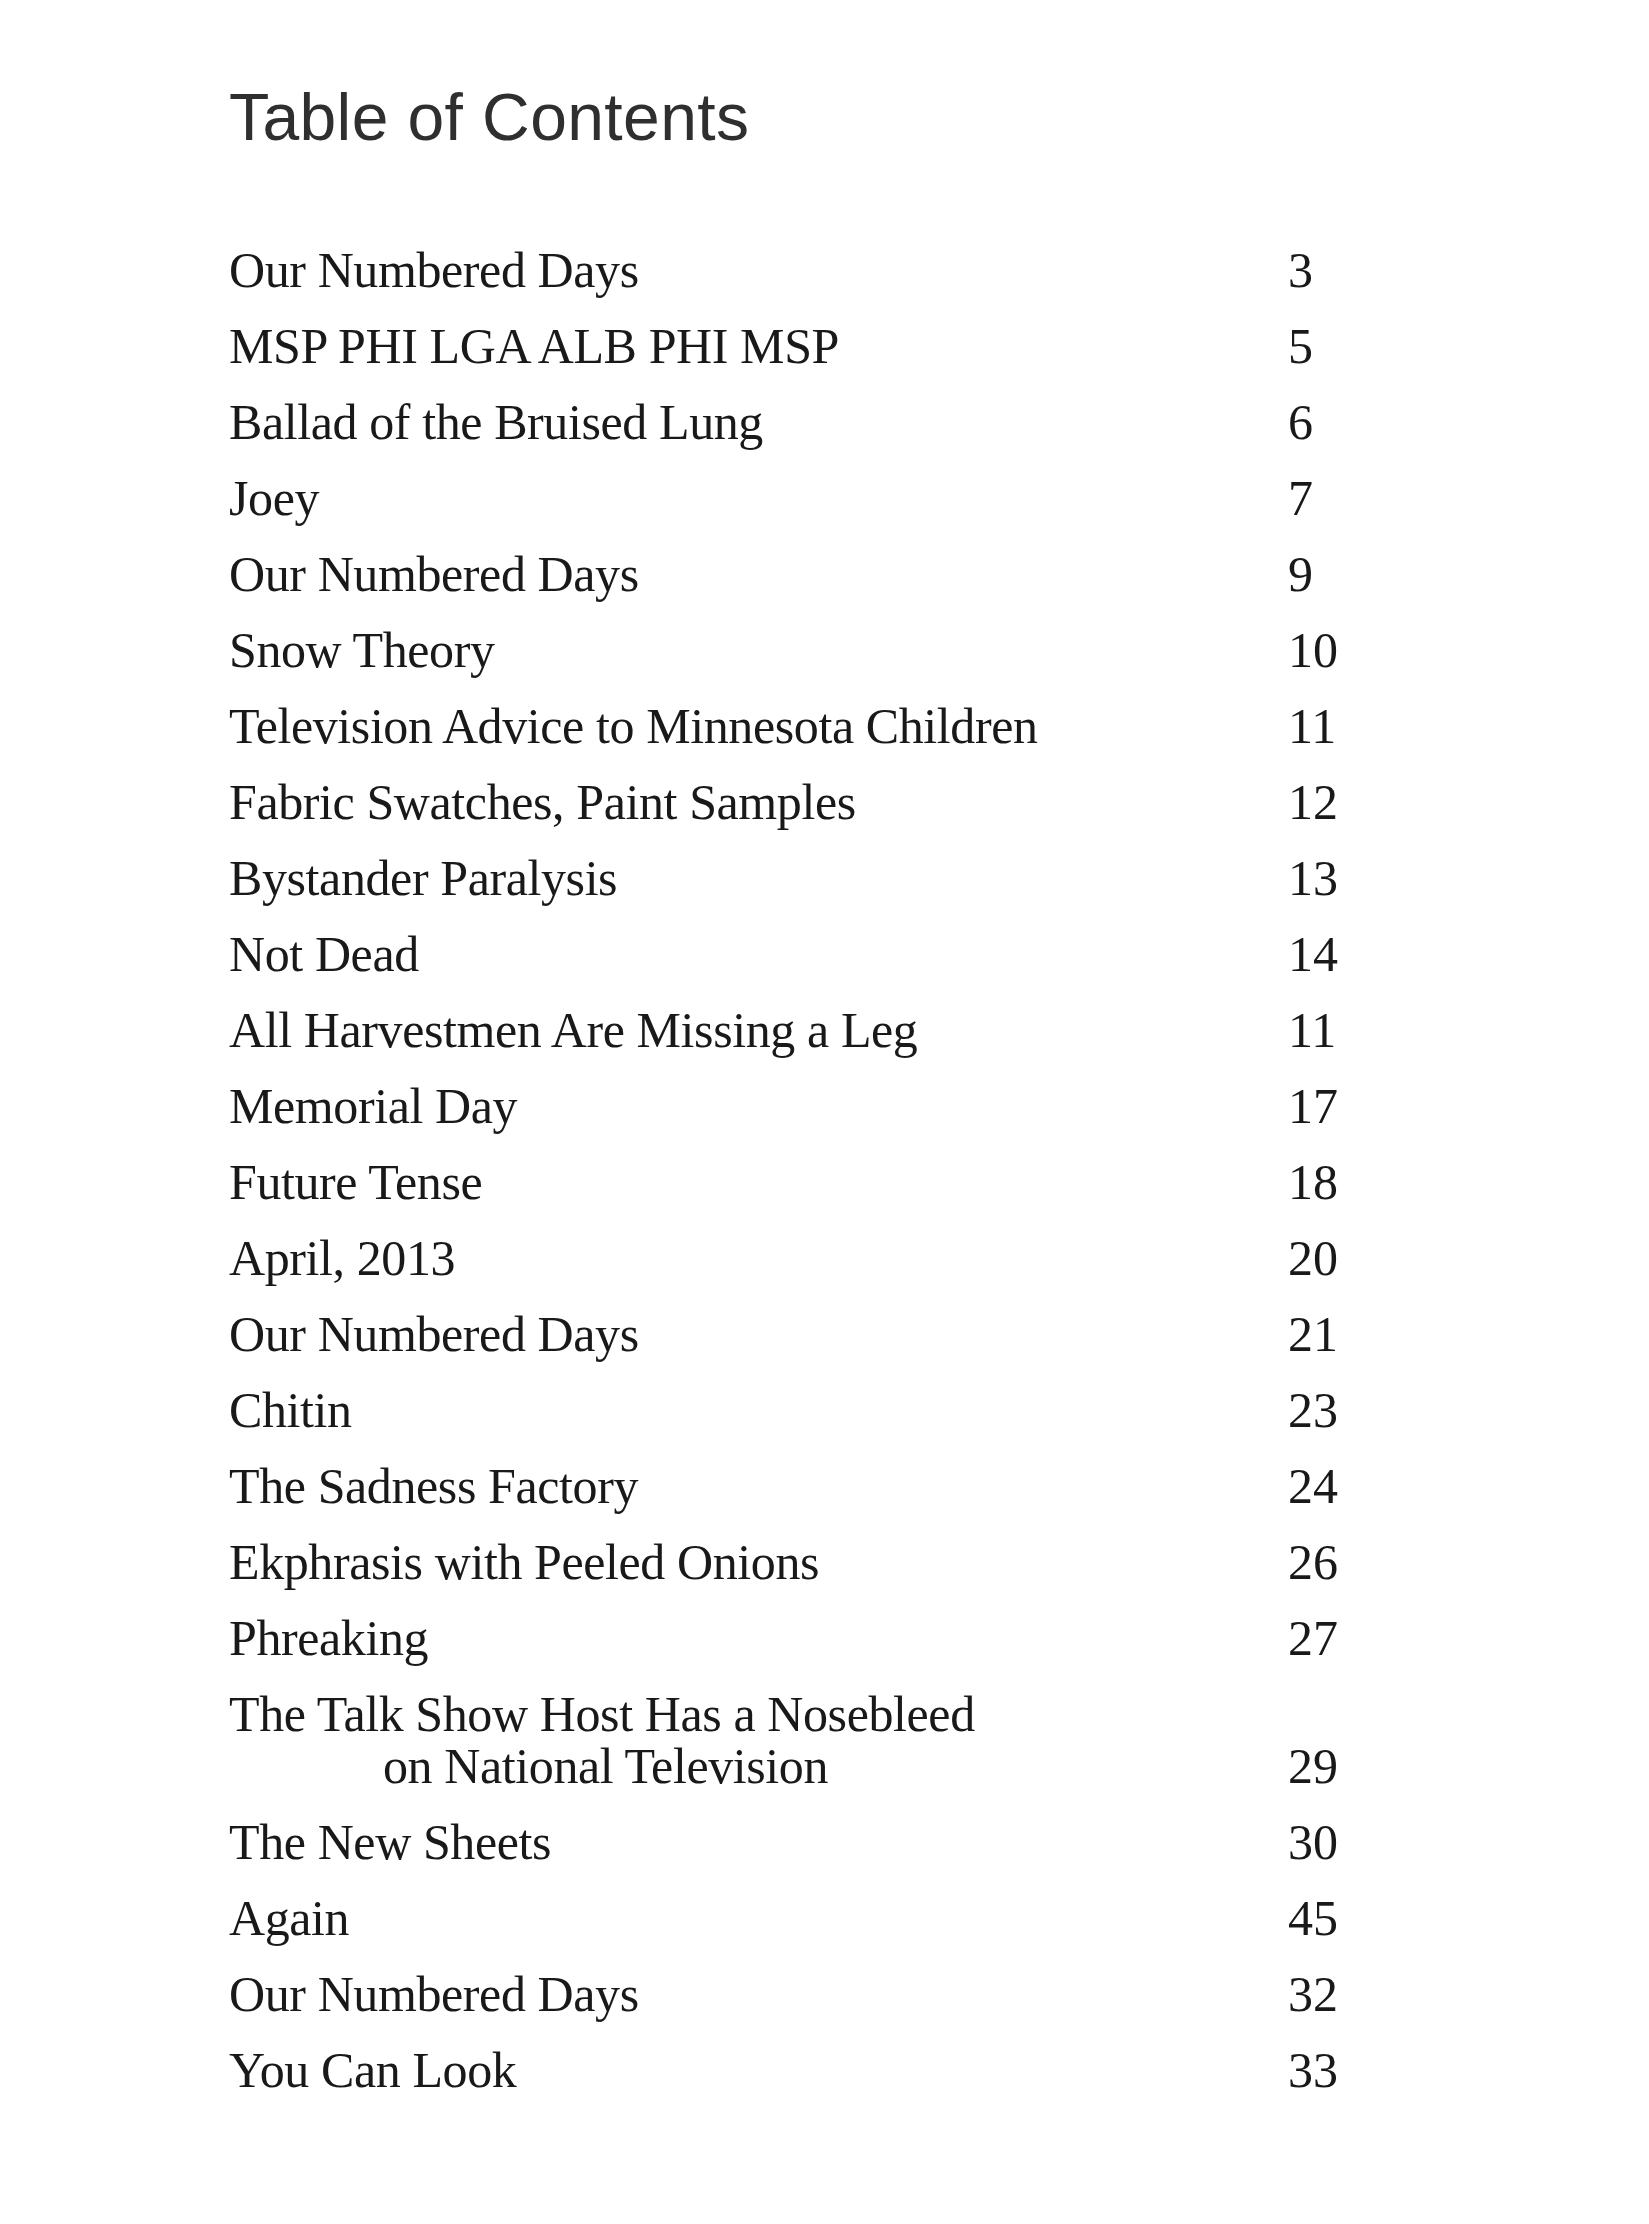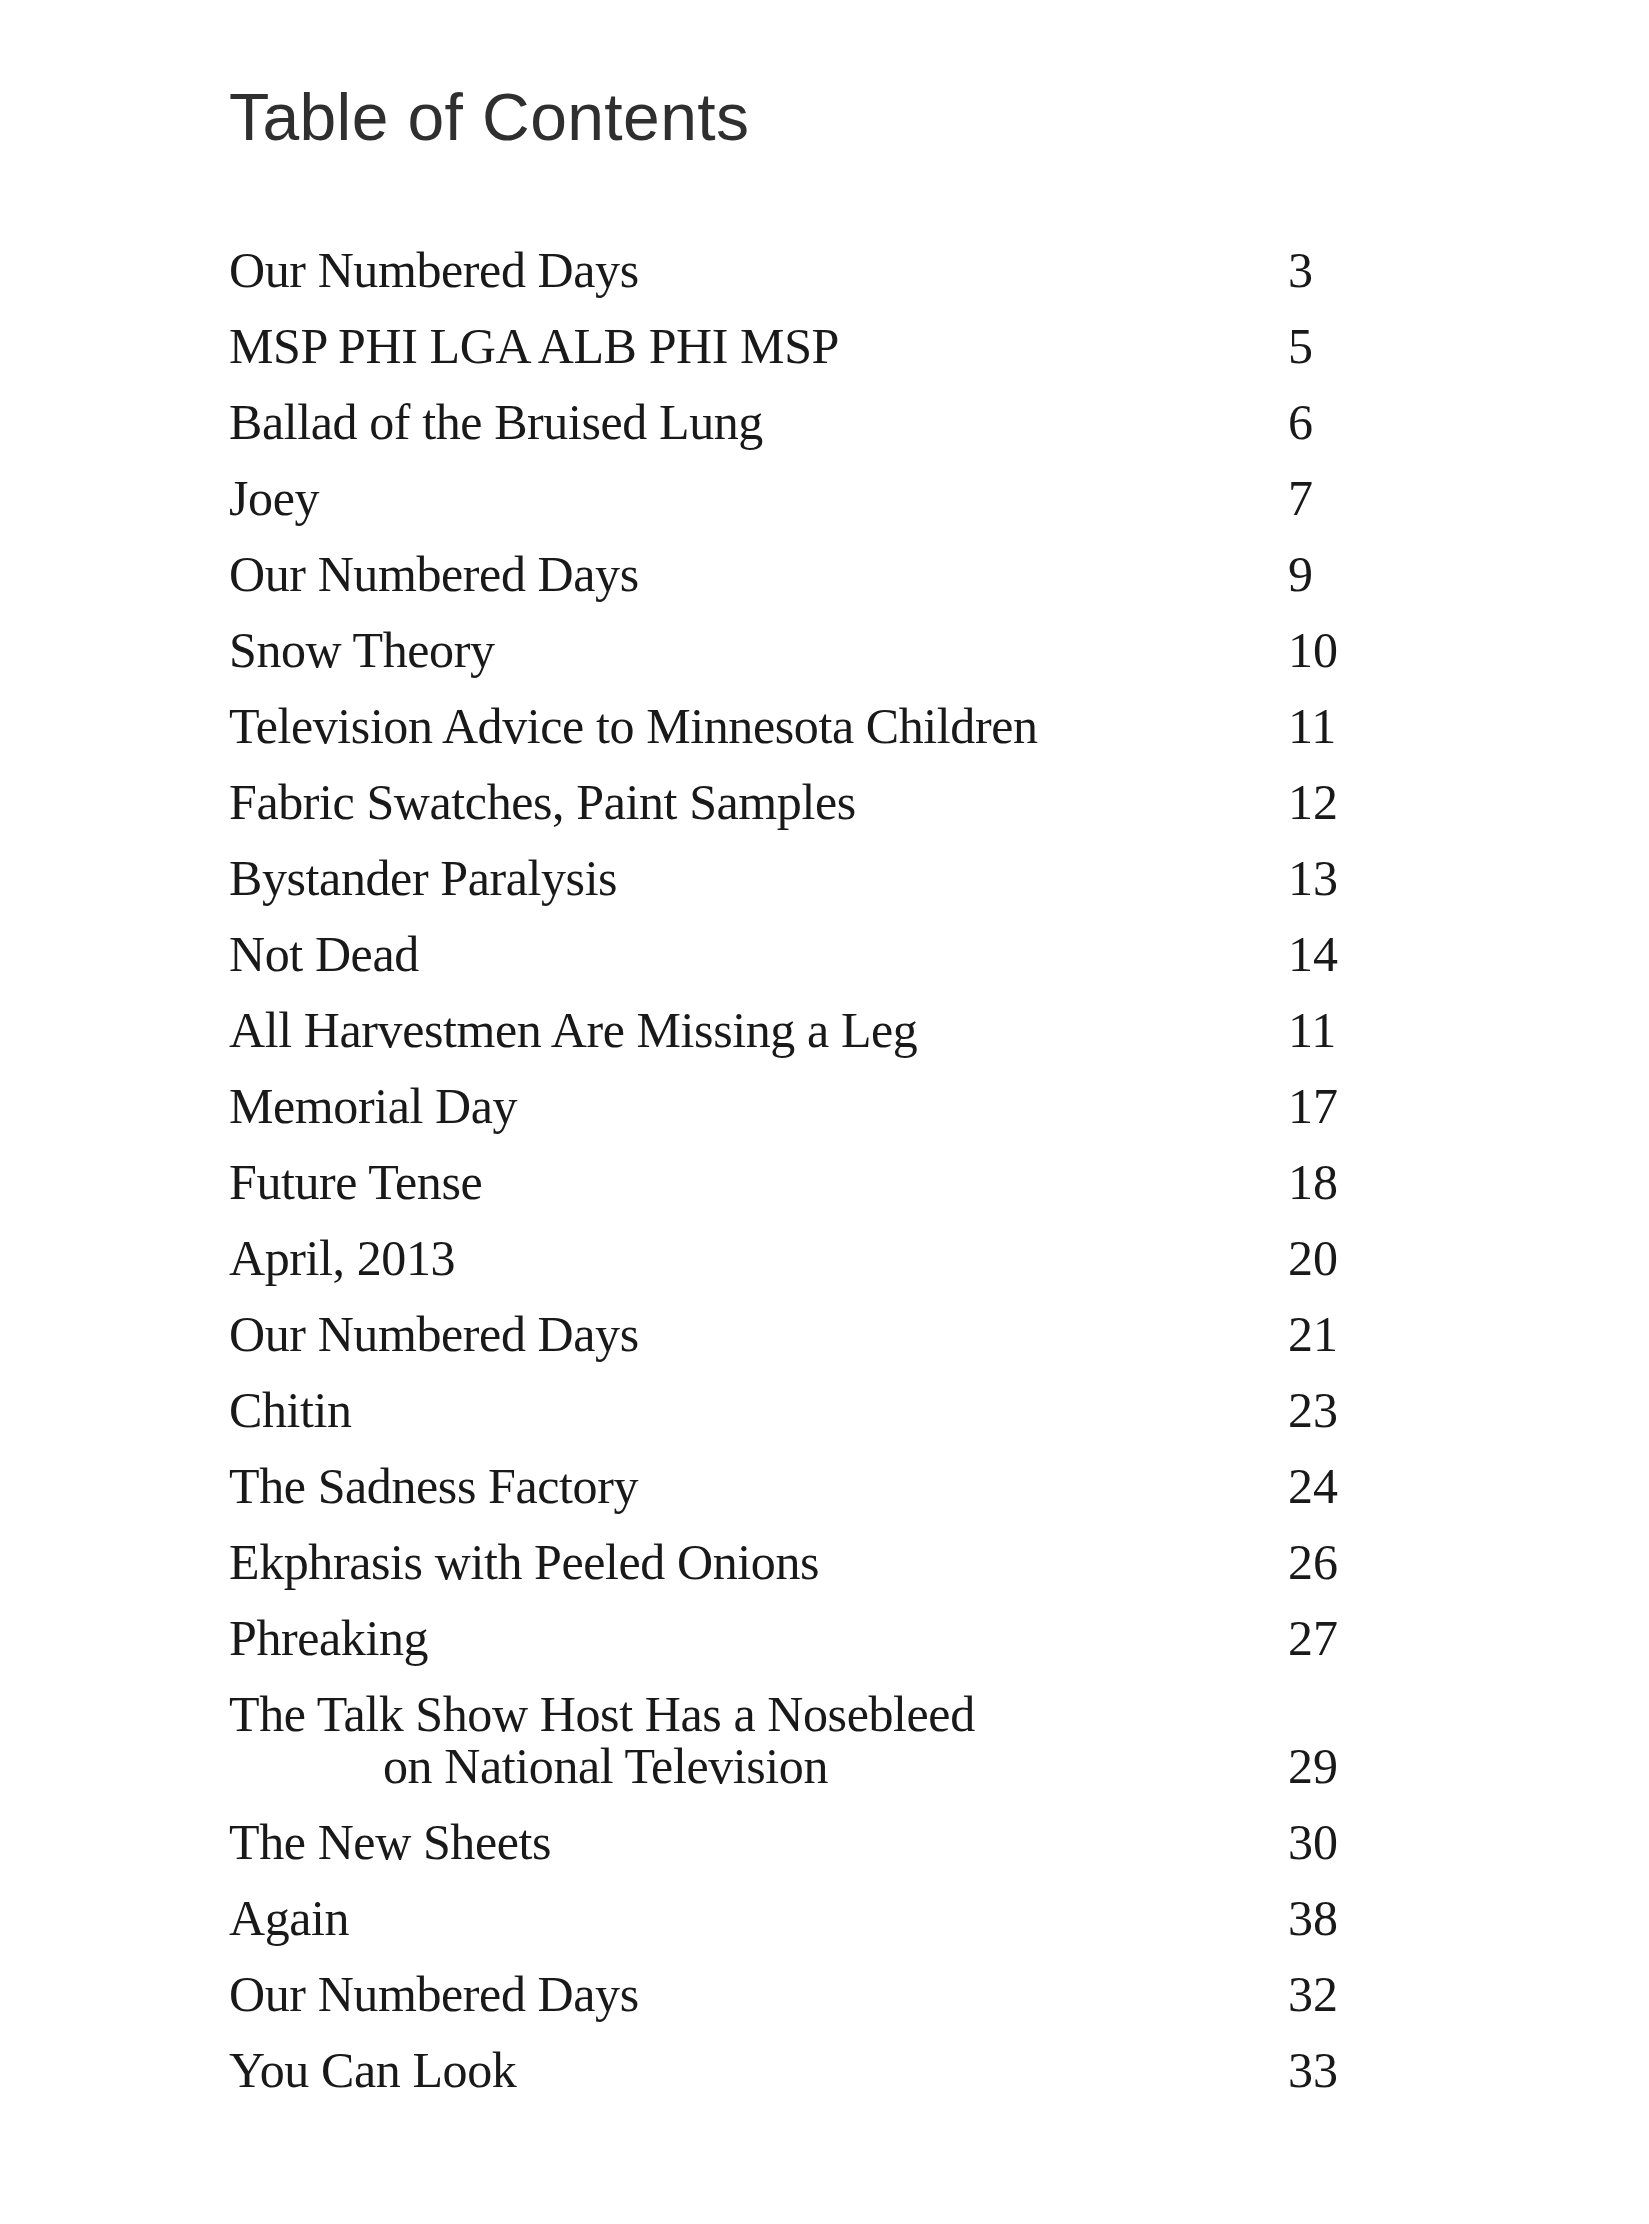--- a/index.html
+++ b/index.html
@@ -226,21 +226,21 @@
       
     </div>
     <div class="toc-page-num">30</div>
   </div>
 
   <div class="toc-row">
     <div class="toc-title">
       <span class="toc-line1">Again</span>
       
     </div>
-    <div class="toc-page-num">38</div>
+    <div class="toc-page-num">45</div>
   </div>
 
   <div class="toc-row">
     <div class="toc-title">
       <span class="toc-line1">Our Numbered Days</span>
       
     </div>
     <div class="toc-page-num">32</div>
   </div>
 

